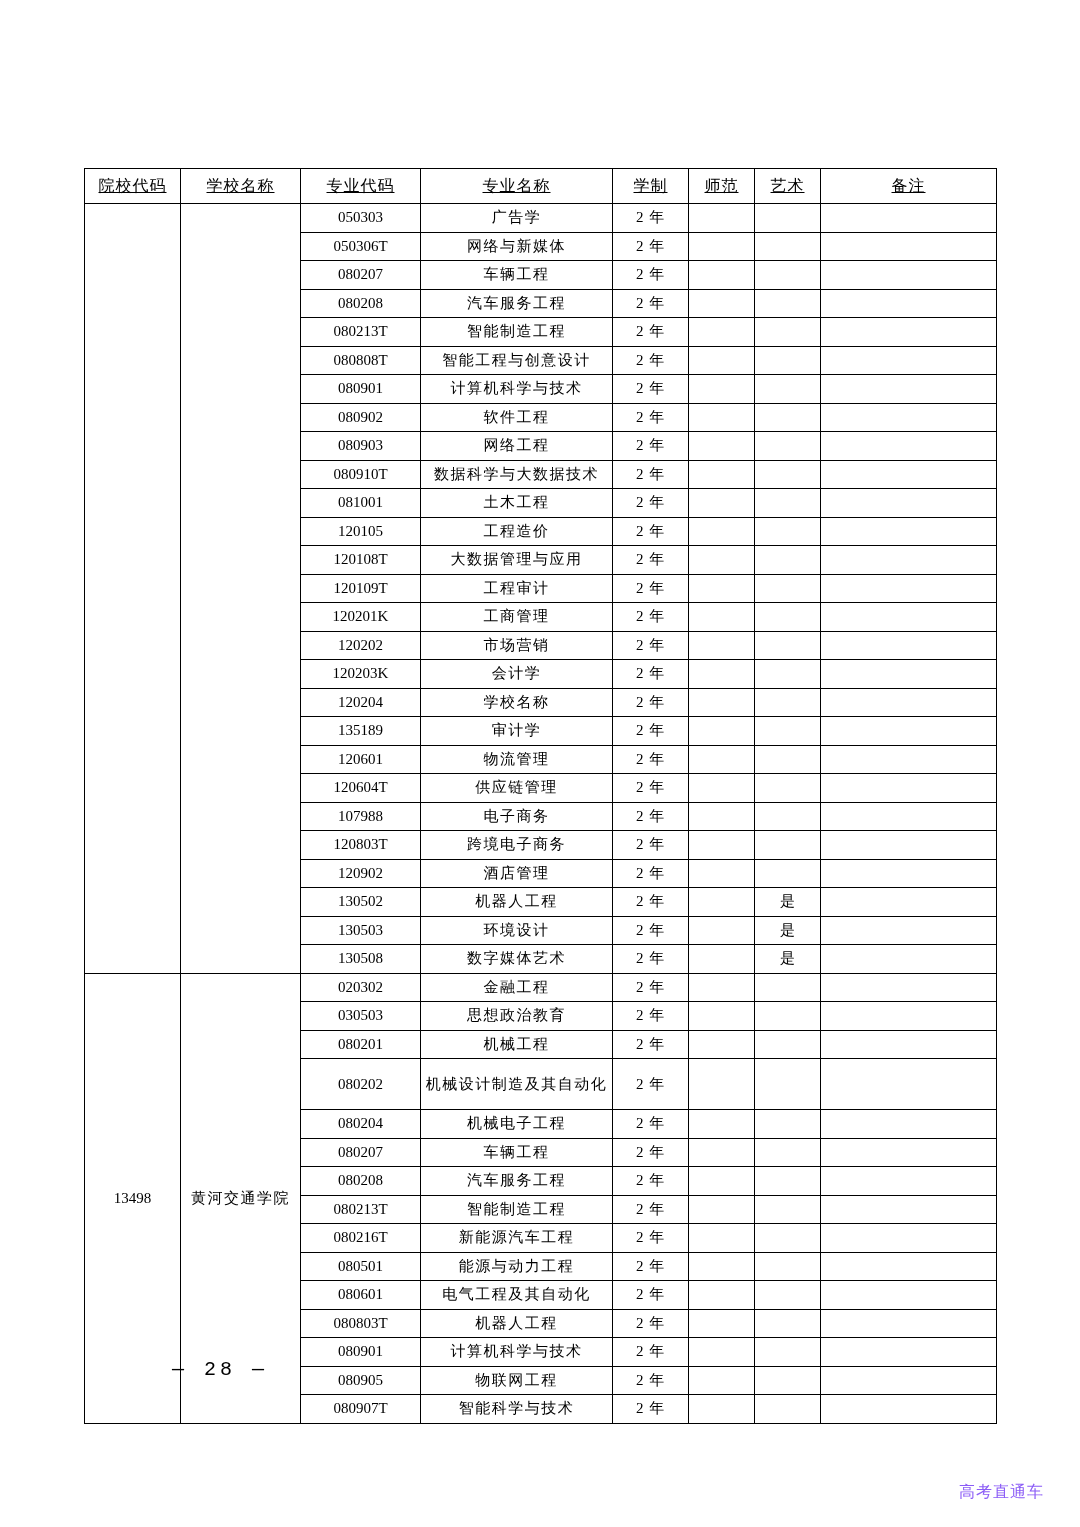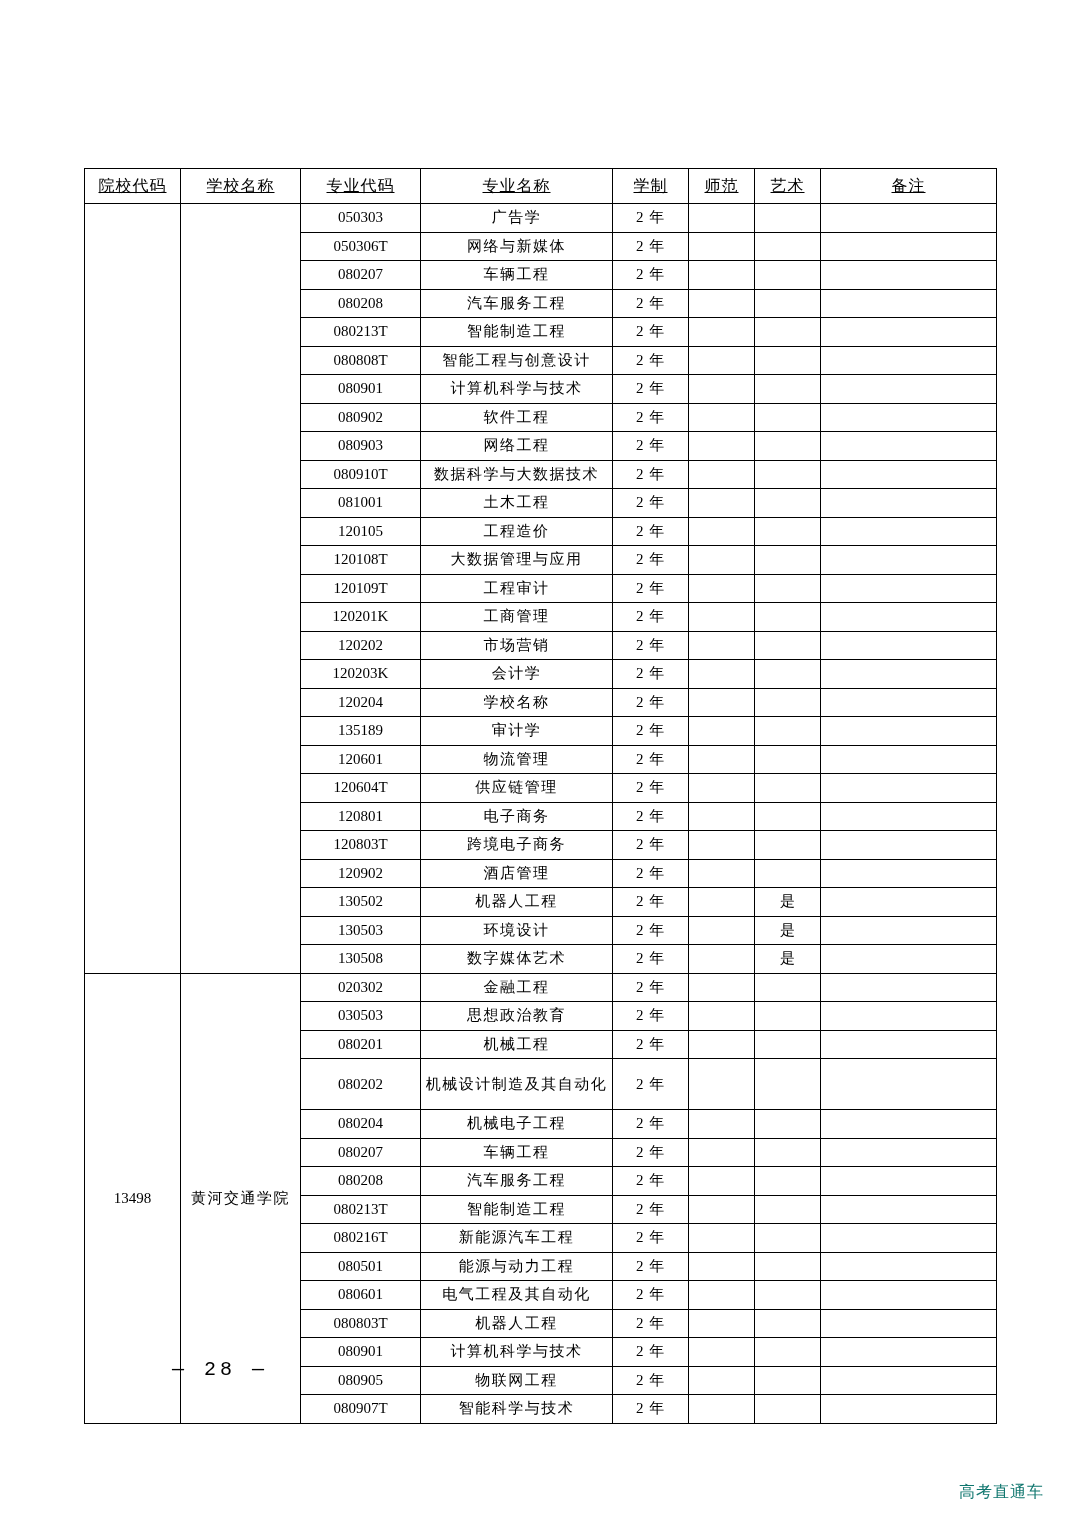--- a/index.html
+++ b/index.html
@@ -74,21 +74,21 @@
     text-align: center;
     font-size: 20px;
     letter-spacing: 4px;
     font-family: Liberation Mono, monospace;
   }
   .watermark {
     position: absolute;
     right: 36px;
     bottom: 24px;
     font-size: 16px;
-    color: #0f766e;
+    color: #8b5cf6;
     letter-spacing: 1px;
     font-family: "Liberation Sans", sans-serif;
   }
 </style>
 </head>
 <body>
 
 <div class="page">
 
   <div class="table-wrap">
@@ -281,21 +281,21 @@
         </tr>
         <tr>
           <td class="cell-code">120604T</td>
           <td class="cell-mname">供应链管理</td>
           <td class="cell-years">2 年</td>
           <td></td>
           <td></td>
           <td></td>
         </tr>
         <tr>
-          <td class="cell-code">120801</td>
+          <td class="cell-code">107988</td>
           <td class="cell-mname">电子商务</td>
           <td class="cell-years">2 年</td>
           <td></td>
           <td></td>
           <td></td>
         </tr>
         <tr>
           <td class="cell-code">120803T</td>
           <td class="cell-mname">跨境电子商务</td>
           <td class="cell-years">2 年</td>

